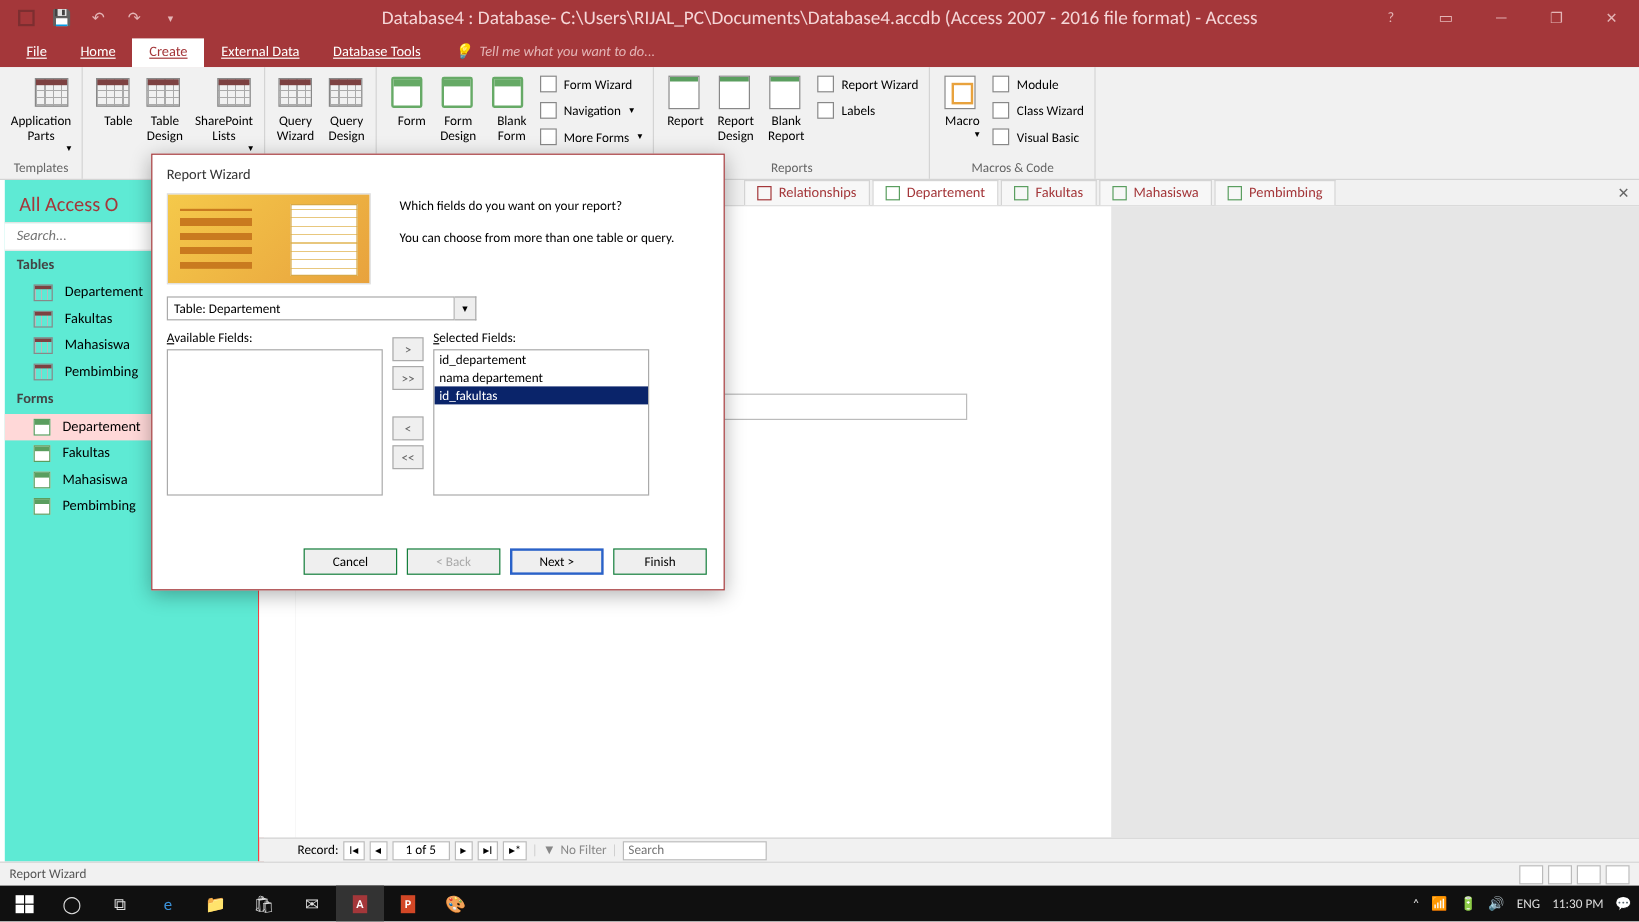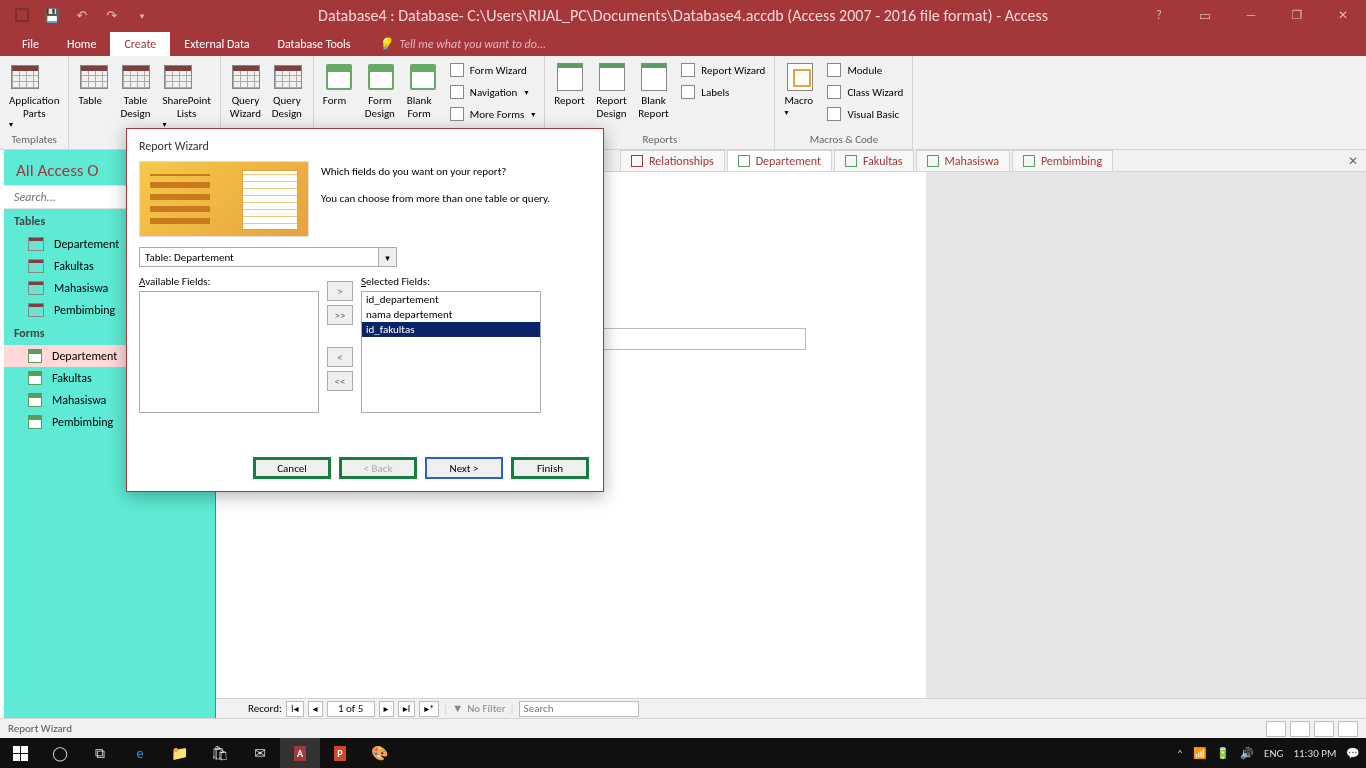--- a/index.html
+++ b/index.html
@@ -8,30 +8,30 @@
 
 .titlebar { height:30px; background:#a4373a; color:#fff; display:flex; align-items:center; position:relative; }
 .qat { display:flex; align-items:center; padding-left:8px; gap:2px; }
 .qat-item { width:28px; height:28px; display:flex; align-items:center; justify-content:center; color:#e4b5b6; font-size:13px; cursor:default; }
 .title-center { position:absolute; left:50%; transform:translateX(-50%); font-size:16px; color:#f5d6d7; white-space:nowrap; }
 .win-controls { position:absolute; right:0; display:flex; }
 .win-btn { width:46px; height:30px; display:flex; align-items:center; justify-content:center; color:#e4b5b6; font-size:12px; }
 
 
 .tabs { height:26px; background:#a4373a; display:flex; align-items:flex-end; padding-left:8px; }
-.tab { padding:5px 14px; color:#fff; font-size:12px; cursor:pointer; }
+.tab { padding:5px 14px; color:#fff; font-size:12px; cursor:pointer;text-decoration:underline; }
 .tab.active { background:#fff; color:#a4373a; }
 .tell-me { color:#e4b5b6; font-style:italic; padding:5px 14px; display:flex; align-items:center; gap:6px; }
 
 
 .ribbon { height:94px; background:#f1f1f1; border-bottom:1px solid #d4d4d4; display:flex; }
 .rgroup { border-right:1px solid #d4d4d4; display:flex; flex-direction:column; padding:3px 5px 0; }
 .rgroup-body { flex:1; display:flex; align-items:flex-start; gap:2px; }
 .rgroup-label { text-align:center; font-size:11px; color:#666; padding:1px 0 3px; }
-.rbtn-large { display:flex; flex-direction:column; align-items:flex-start; justify-content:flex-start; width:auto; padding:2px 4px; cursor:pointer; text-align:center; font-size:11px; line-height:1.15; }
+.rbtn-large { display:flex; flex-direction:column; align-items:flex-end; justify-content:flex-start; width:auto; padding:2px 4px; cursor:pointer; text-align:center; font-size:11px; line-height:1.15; }
 .rbtn-large .ricon { width:32px; height:32px; margin-bottom:2px; display:flex; align-items:center; justify-content:center; }
 .rbtn-small { display:flex; align-items:center; gap:5px; padding:2px 4px; font-size:11px; cursor:pointer; height:22px; white-space:nowrap; }
 .rbtn-small .ricon-s { width:16px; height:16px; display:flex; align-items:center; justify-content:center; }
 .rcol { display:flex; flex-direction:column; }
 
 
 .ic-grid { width:28px; height:24px; background:
   linear-gradient(#7d4141,#7d4141) 0 0/100% 5px no-repeat,
   repeating-linear-gradient(90deg,#aaa 0 1px,transparent 1px 7px),
   repeating-linear-gradient(0deg,#aaa 0 1px,transparent 1px 6px);
@@ -85,40 +85,40 @@
 .taskbar { position:absolute; left:0; right:0; bottom:0; height:30px; background:#101010; display:flex; align-items:center; }
 .taskbar .tbtn{width:40px;height:30px;display:flex;align-items:center;justify-content:center;color:#ddd;font-size:14px;}
 .taskbar .tray{margin-left:auto;display:flex;align-items:center;gap:10px;color:#ddd;font-size:11px;padding-right:6px;}
 .win-logo{display:grid;grid-template:1fr 1fr/1fr 1fr;gap:1px;width:15px;height:15px;}
 .win-logo span{background:#fff;}
 
 
 .dialog { position:absolute; left:126px; top:128px; width:478px; height:364px; background:#fff; border:1px solid #a4373a; box-shadow:0 4px 16px rgba(0,0,0,0.3); z-index:100;}
 .dlg-title { padding:10px 12px 8px; font-size:12px; color:#333;}
 .dlg-body { padding:0 12px; }
-.dlg-hero { display:flex; gap:12px; }
+.dlg-hero { display:flex; gap:24px; }
 .hero-img { width:170px; height:76px; background:linear-gradient(135deg,#f5c94a,#e8a23d); position:relative; border:1px solid #ddd;}
 .hero-img:before{content:"";position:absolute;left:10px;top:12px;width:60px;height:50px;background:repeating-linear-gradient(0deg,#c97a1f 0 6px,transparent 6px 12px);}
 .hero-img:after{content:"";position:absolute;right:10px;top:8px;width:56px;height:60px;background:#fff;box-shadow:inset 0 0 0 1px #d8a845;background-image:repeating-linear-gradient(0deg,transparent 0 6px,#e8c77d 6px 7px);}
 .hero-text{font-size:11px;flex:1;padding-top:4px;}
 .hero-text p{margin-bottom:14px;}
 .form-row{margin-top:10px;}
 .form-label{font-size:11px;margin-bottom:3px;display:block;}
 .combo{display:flex;}
 .combo input{flex:1;border:1px solid #aaa;height:20px;padding:0 5px;font-size:11px;}
 .combo .cbtn{width:18px;height:20px;border:1px solid #aaa;border-left:none;background:#eee;display:flex;align-items:center;justify-content:center;font-size:9px;cursor:pointer;}
 .field-lists{display:flex;gap:8px;margin-top:8px;align-items:flex-start;}
 .listbox{width:180px;height:122px;border:1px solid #aaa;background:#fff;font-size:11px;overflow:hidden;}
 .listbox .li{padding:1px 4px;}
 .listbox .li.sel{background:#0a246a;color:#fff;}
 .move-btns{display:flex;flex-direction:column;gap:4px;padding-top:6px;}
 .move-btns button{width:26px;height:20px;border:1px solid #aaa;background:#efefef;font-size:11px;cursor:pointer;color:#666;}
 .move-btns button:disabled{color:#bbb;}
 .dlg-footer{position:absolute;bottom:12px;right:14px;display:flex;gap:8px;}
-.dlg-footer button{width:78px;height:22px;border:3px solid #15803d;background:#efefef;font-size:11px;cursor:pointer;}
+.dlg-footer button{width:78px;height:22px;border:1px solid #15803d;background:#efefef;font-size:11px;cursor:pointer;}
 .dlg-footer button.primary{border:2px solid #2a62c9;}
 .dlg-footer button:disabled{color:#aaa;}
 
 .taskbar-wrap{position:absolute;left:0;right:0;bottom:0;height:30px;z-index:200;}
 .statusbar{bottom:30px;}
 .leftnav{bottom:50px;}
 .recnav{bottom:50px;}
 .docarea{bottom:70px;}
 </style>
 </head>

